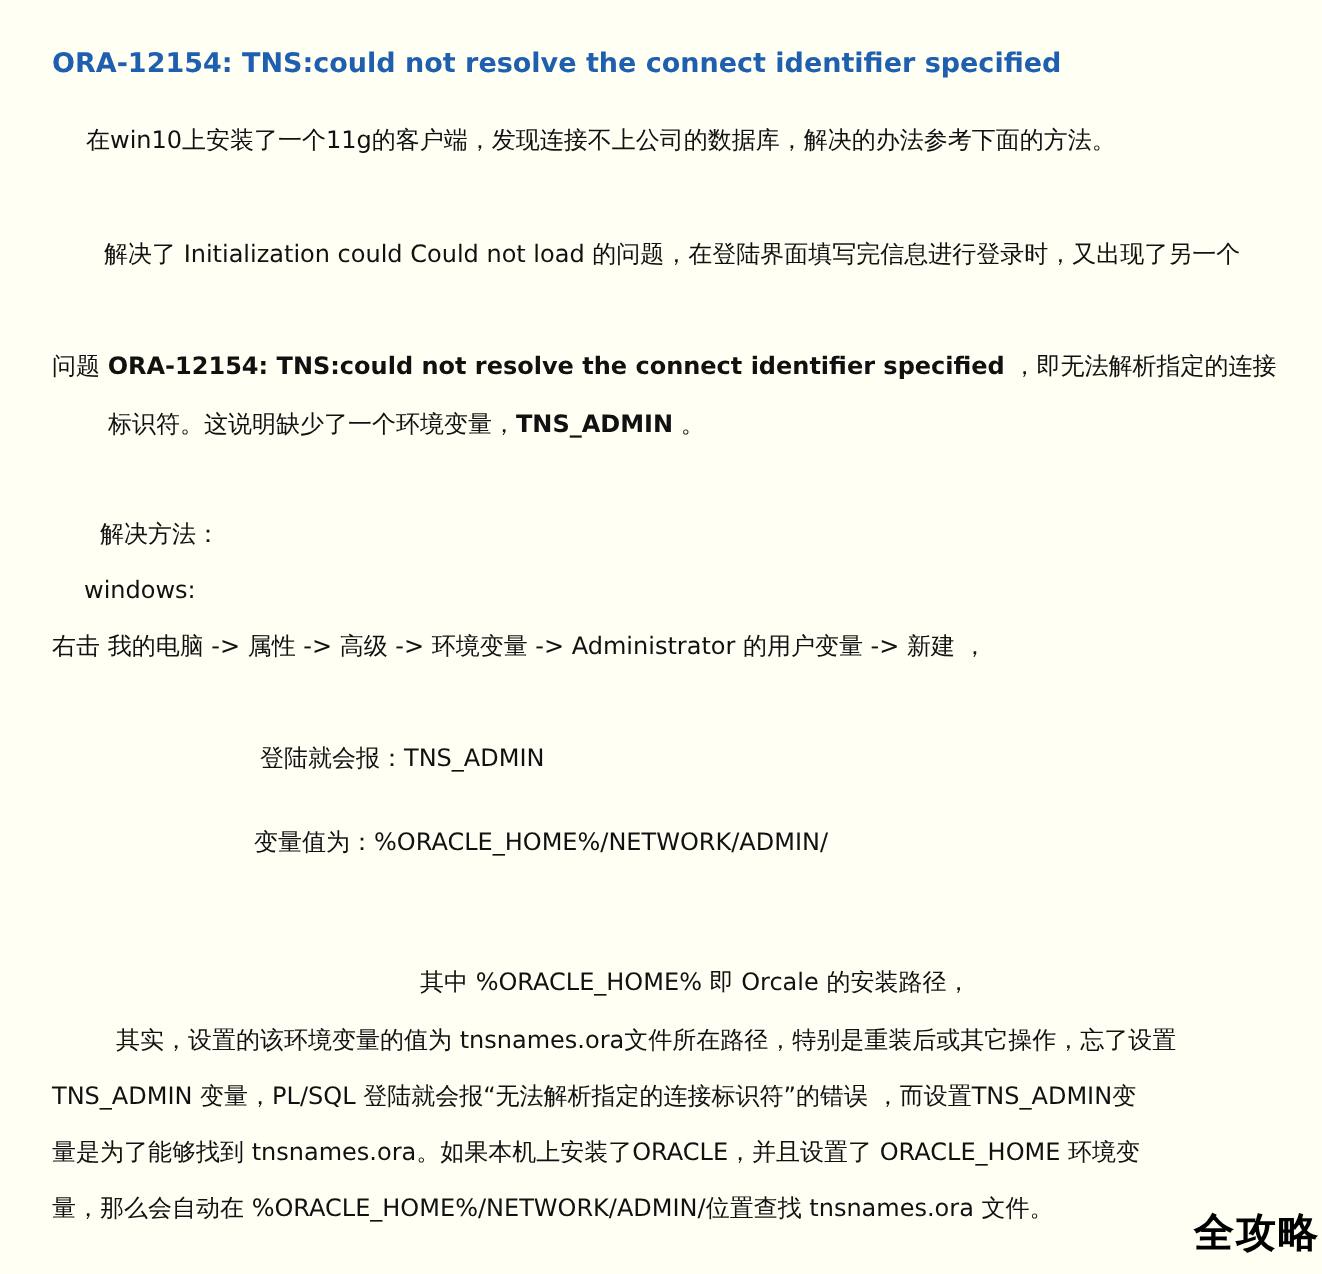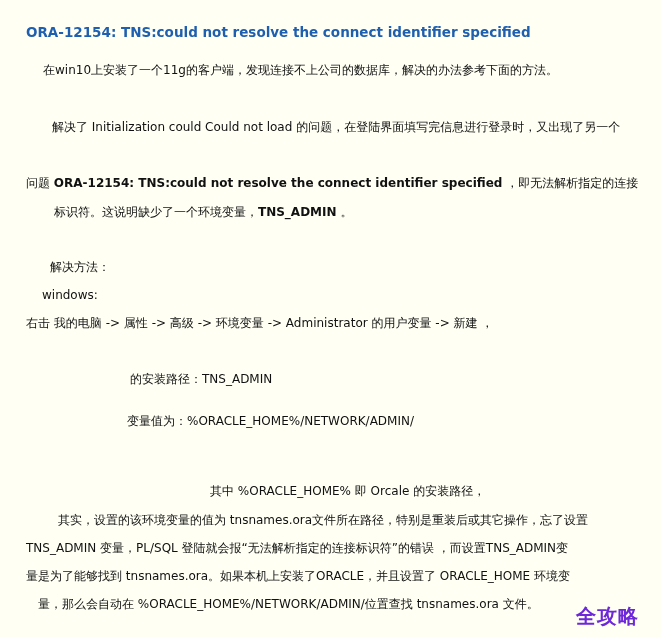--- a/index.html
+++ b/index.html
@@ -24,23 +24,23 @@
   .title {
     color: #1F5FAF;
     font-weight: bold;
     font-size: 13.5px;
     left: 26px;
     top: 24px;
   }
   .b { font-weight: bold; }
   .watermark {
     position: absolute;
-    right: 22px;
+    right: 1px;
     bottom: 10px;
-    color: #6d28d9;
+    color: #000000;
     font-weight: bold;
     font-size: 20px;
     letter-spacing: 1px;
     line-height: 22px;
   }
 </style>
 </head>
 <body>
 
 <div>
@@ -57,25 +57,25 @@
   <div class="line" style="left:26px; top:204px;margin-left:28px;">
     <span>标识符。这说明缺少了一个环境变量，</span><span class="b">TNS_ADMIN</span><span> 。</span>
   </div>
 
   <div class="line" style="left:50px; top:259px;">解决方法：</div>
 
   <div class="line" style="left:26px; top:287px;margin-left:16px;">windows:</div>
 
   <div class="line" style="left:26px; top:315px;">右击 我的电脑 -&gt; 属性 -&gt; 高级 -&gt; 环境变量 -&gt; Administrator 的用户变量 -&gt; 新建 ，</div>
 
-  <div class="line" style="left:130px; top:371px;">的安装路径：TNS_ADMIN</div>
+  <div class="line" style="left:130px; top:371px;">登陆就会报：TNS_ADMIN</div>
 
   <div class="line" style="left:127px; top:413px;">变量值为：%ORACLE_HOME%/NETWORK/ADMIN/</div>
 
   <div class="line" style="left:210px; top:483px;">其中 %ORACLE_HOME% 即 Orcale 的安装路径，</div>
 
   <div class="line" style="left:58px; top:512px;">其实，设置的该环境变量的值为 tnsnames.ora文件所在路径，特别是重装后或其它操作，忘了设置</div>
   <div class="line" style="left:26px; top:540px;">TNS_ADMIN 变量，PL/SQL 登陆就会报“无法解析指定的连接标识符”的错误 ，而设置TNS_ADMIN变</div>
   <div class="line" style="left:26px; top:568px;">量是为了能够找到 tnsnames.ora。如果本机上安装了ORACLE，并且设置了 ORACLE_HOME 环境变</div>
-  <div class="line" style="left:26px; top:596px;margin-left:12px;">量，那么会自动在 %ORACLE_HOME%/NETWORK/ADMIN/位置查找 tnsnames.ora 文件。</div>
+  <div class="line" style="left:26px; top:596px;">量，那么会自动在 %ORACLE_HOME%/NETWORK/ADMIN/位置查找 tnsnames.ora 文件。</div>
 </div>
 
 <div class="watermark">全攻略</div>
 
 </body></html>

